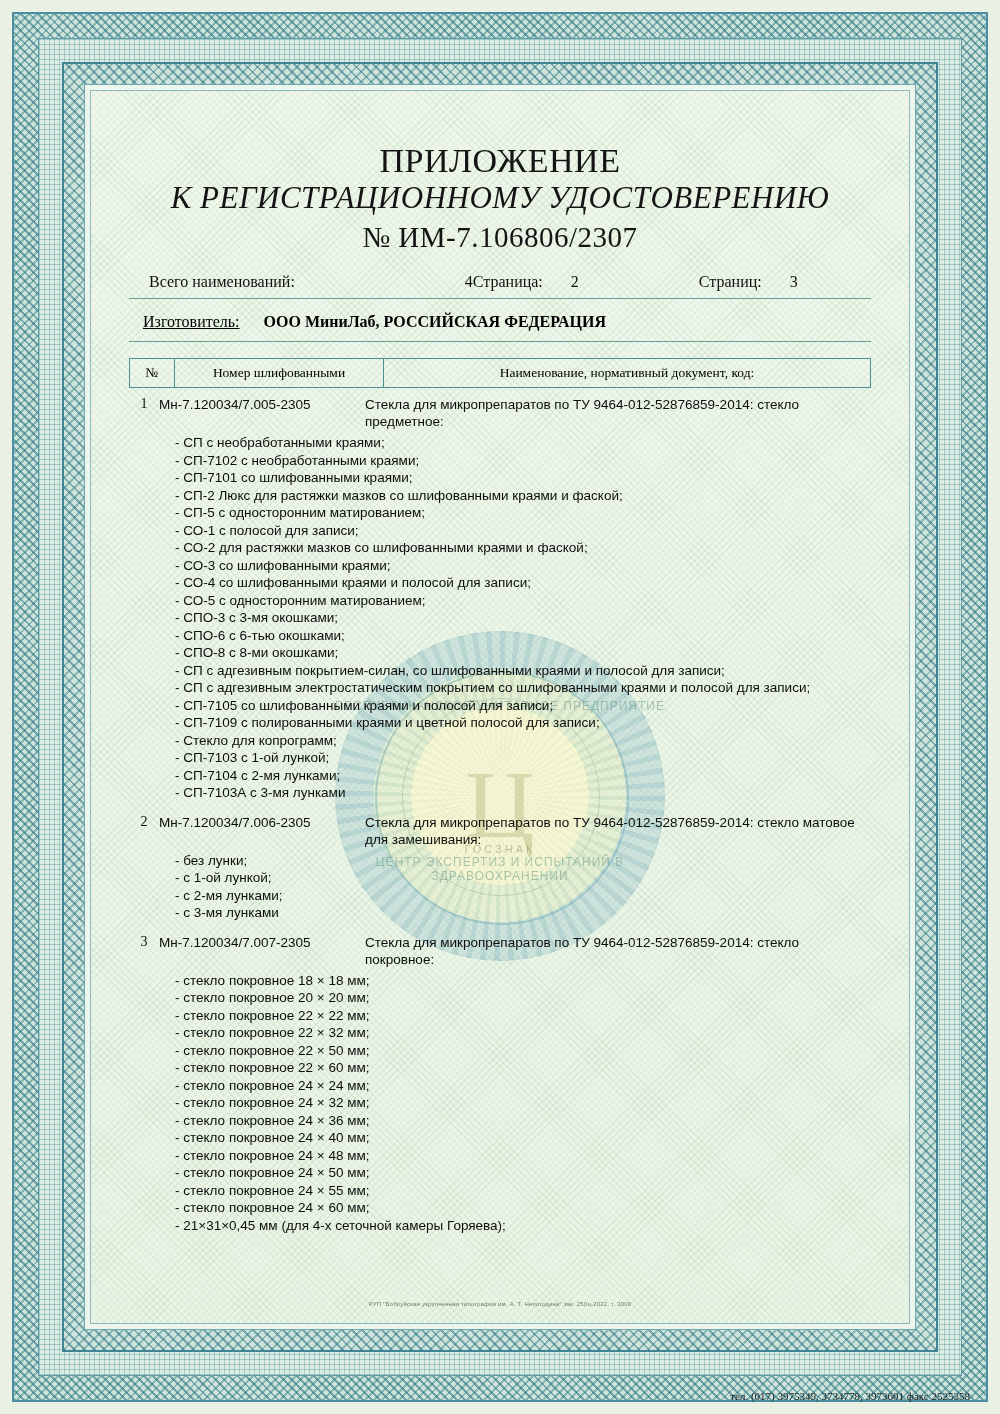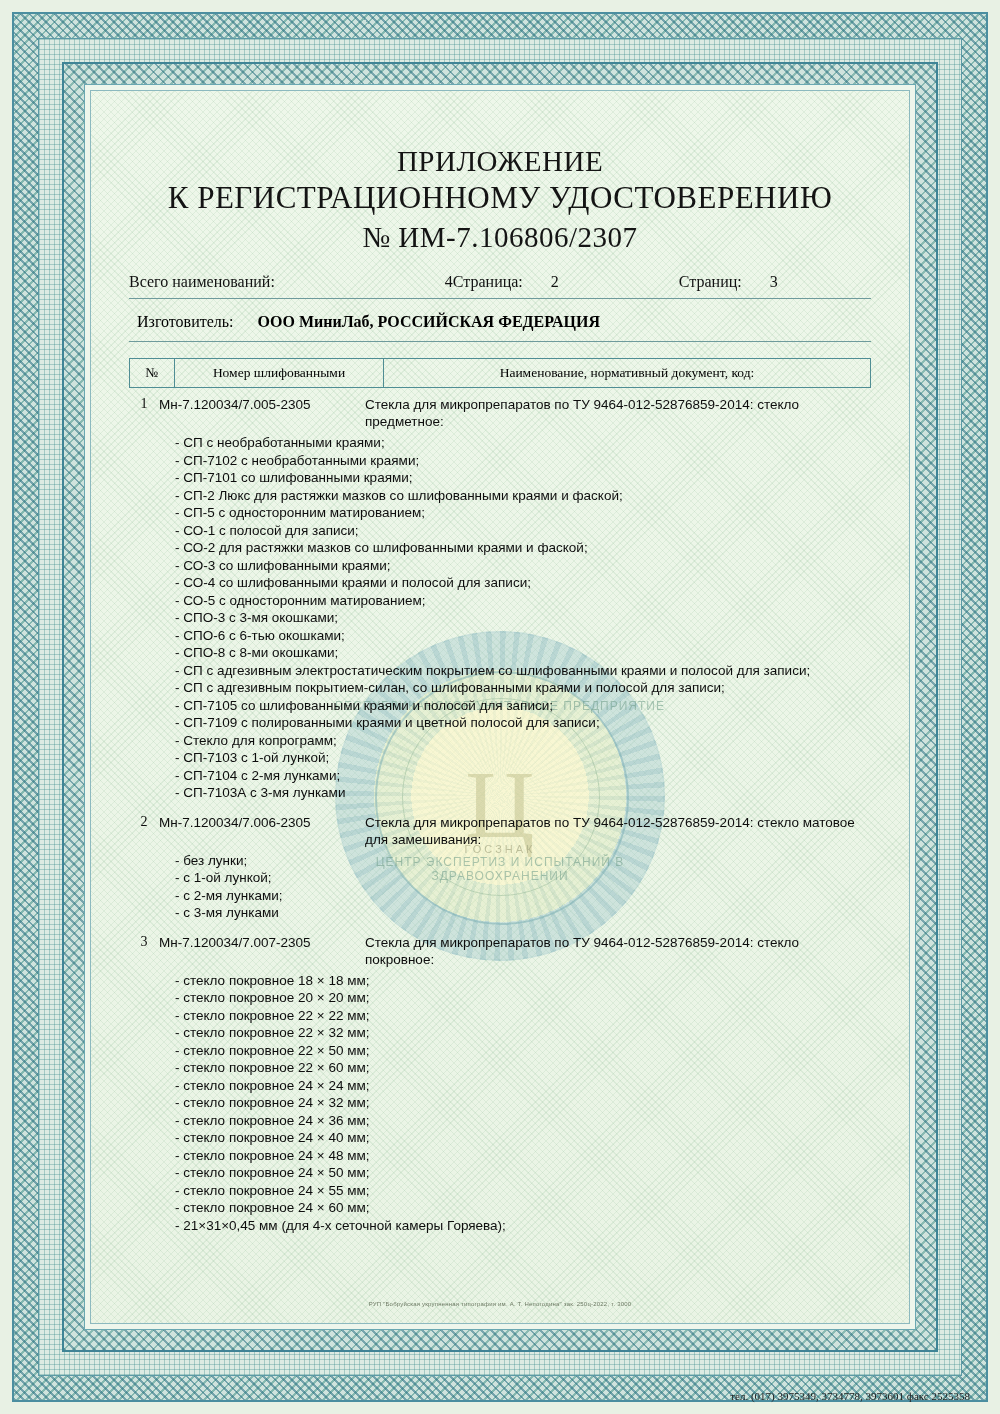--- a/index.html
+++ b/index.html
@@ -126,53 +126,53 @@
     left: 0; right: 0; top: 0; bottom: 0;
     padding: 52px 38px 0 38px;
     box-sizing: border-box;
   }
   .title {
     text-align: center;
     font-family: "Liberation Serif", serif;
     color: #141414;
     letter-spacing: 0.5px;
   }
-  .title .l1 { font-size: 29px; line-height: 36px; }
-  .title .l2 { font-size: 31px; line-height: 38px; }
+  .title .l1 { font-size: 34px; line-height: 36px; }
+  .title .l2 { font-size: 31px; line-height: 38px; font-style: italic; }
   .title .l3 { font-size: 29px; line-height: 40px; }
 
   .meta-row {
     margin-top: 16px;
     display: flex;
     align-items: baseline;
     font-family: "Liberation Serif", serif;
     font-size: 16px;
     color: #111;
     border-bottom: 1px solid #6e9a9c;
     padding-bottom: 7px;
   }
   .meta-row .lbl { white-space: nowrap; }
   .meta-row .val { font-weight: normal; }
-  .m-total { margin-left: 0; }
+  .m-total { margin-left: 20px; }
   .m-total-val { margin-left: 170px; }
   .m-page { }
   .m-page-val { margin-left: 28px; }
   .m-pages { margin-left: 120px; }
   .m-pages-val { margin-left: 28px; }
 
   .maker-row {
     margin-top: 14px;
     display: flex;
     align-items: baseline;
     font-family: "Liberation Serif", serif;
     font-size: 16px;
     border-bottom: 1px solid #6e9a9c;
     padding-bottom: 10px;
   }
-  .maker-row .lbl { margin-left: 8px; }
+  .maker-row .lbl { margin-left: 14px; text-decoration: underline; }
   .maker-row .val {
     margin-left: 24px;
     font-weight: bold;
     font-size: 16px;
   }
 
   table.grid {
     margin-top: 16px;
     width: 100%;
     border-collapse: collapse;
@@ -319,22 +319,22 @@
             <li>- СП-2 Люкс для растяжки мазков со шлифованными краями и фаской;</li>
             <li>- СП-5 с односторонним матированием;</li>
             <li>- СО-1 с полосой для записи;</li>
             <li>- СО-2 для растяжки мазков со шлифованными краями и фаской;</li>
             <li>- СО-3 со шлифованными краями;</li>
             <li>- СО-4 со шлифованными краями и полосой для записи;</li>
             <li>- СО-5 с односторонним матированием;</li>
             <li>- СПО-3 с 3-мя окошками;</li>
             <li>- СПО-6 с 6-тью окошками;</li>
             <li>- СПО-8 с 8-ми окошками;</li>
+            <li>- СП с адгезивным покрытием-силан, со шлифованными краями и полосой для записи;</li>
             <li>- СП с адгезивным электростатическим покрытием со шлифованными краями и полосой для записи;</li>
-            <li>- СП с адгезивным покрытием-силан, со шлифованными краями и полосой для записи;</li>
             <li>- СП-7105 со шлифованными краями и полосой для записи;</li>
             <li>- СП-7109 с полированными краями и цветной полосой для записи;</li>
             <li>- Стекло для копрограмм;</li>
             <li>- СП-7103 с 1-ой лункой;</li>
             <li>- СП-7104 с 2-мя лунками;</li>
             <li>- СП-7103А с 3-мя лунками</li>
           </ul>
         </div>
 
         <div class="item">

